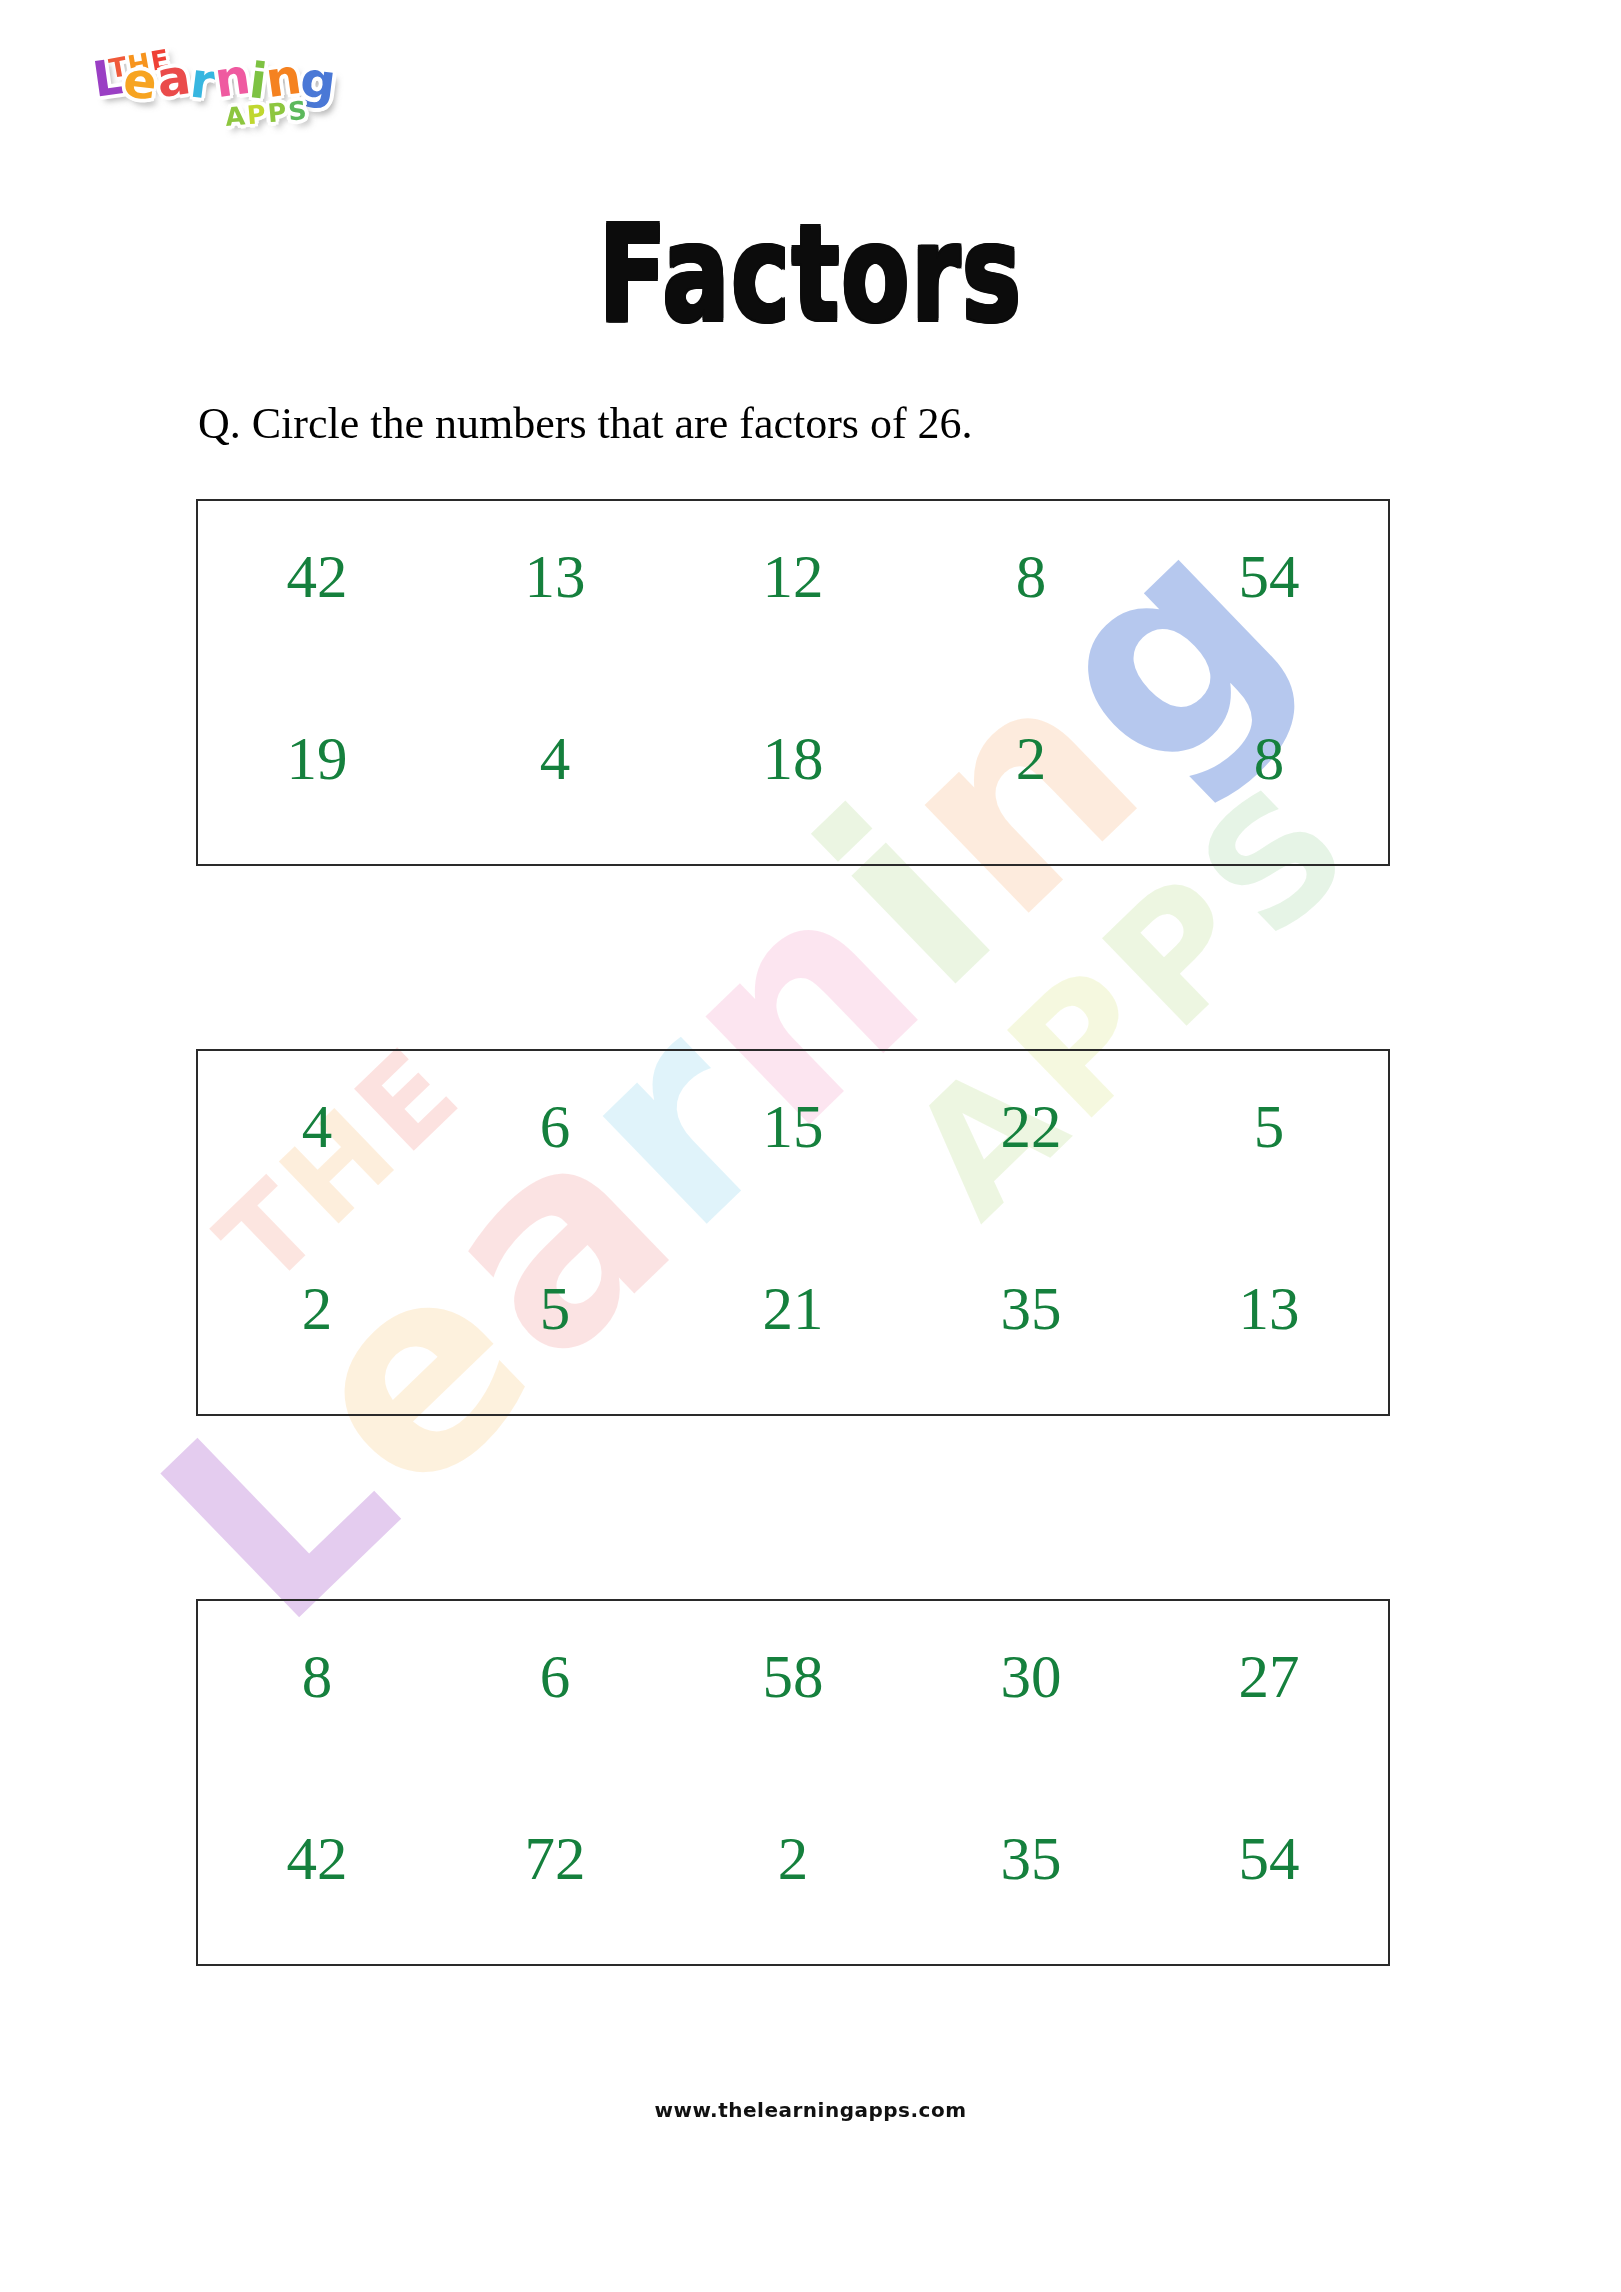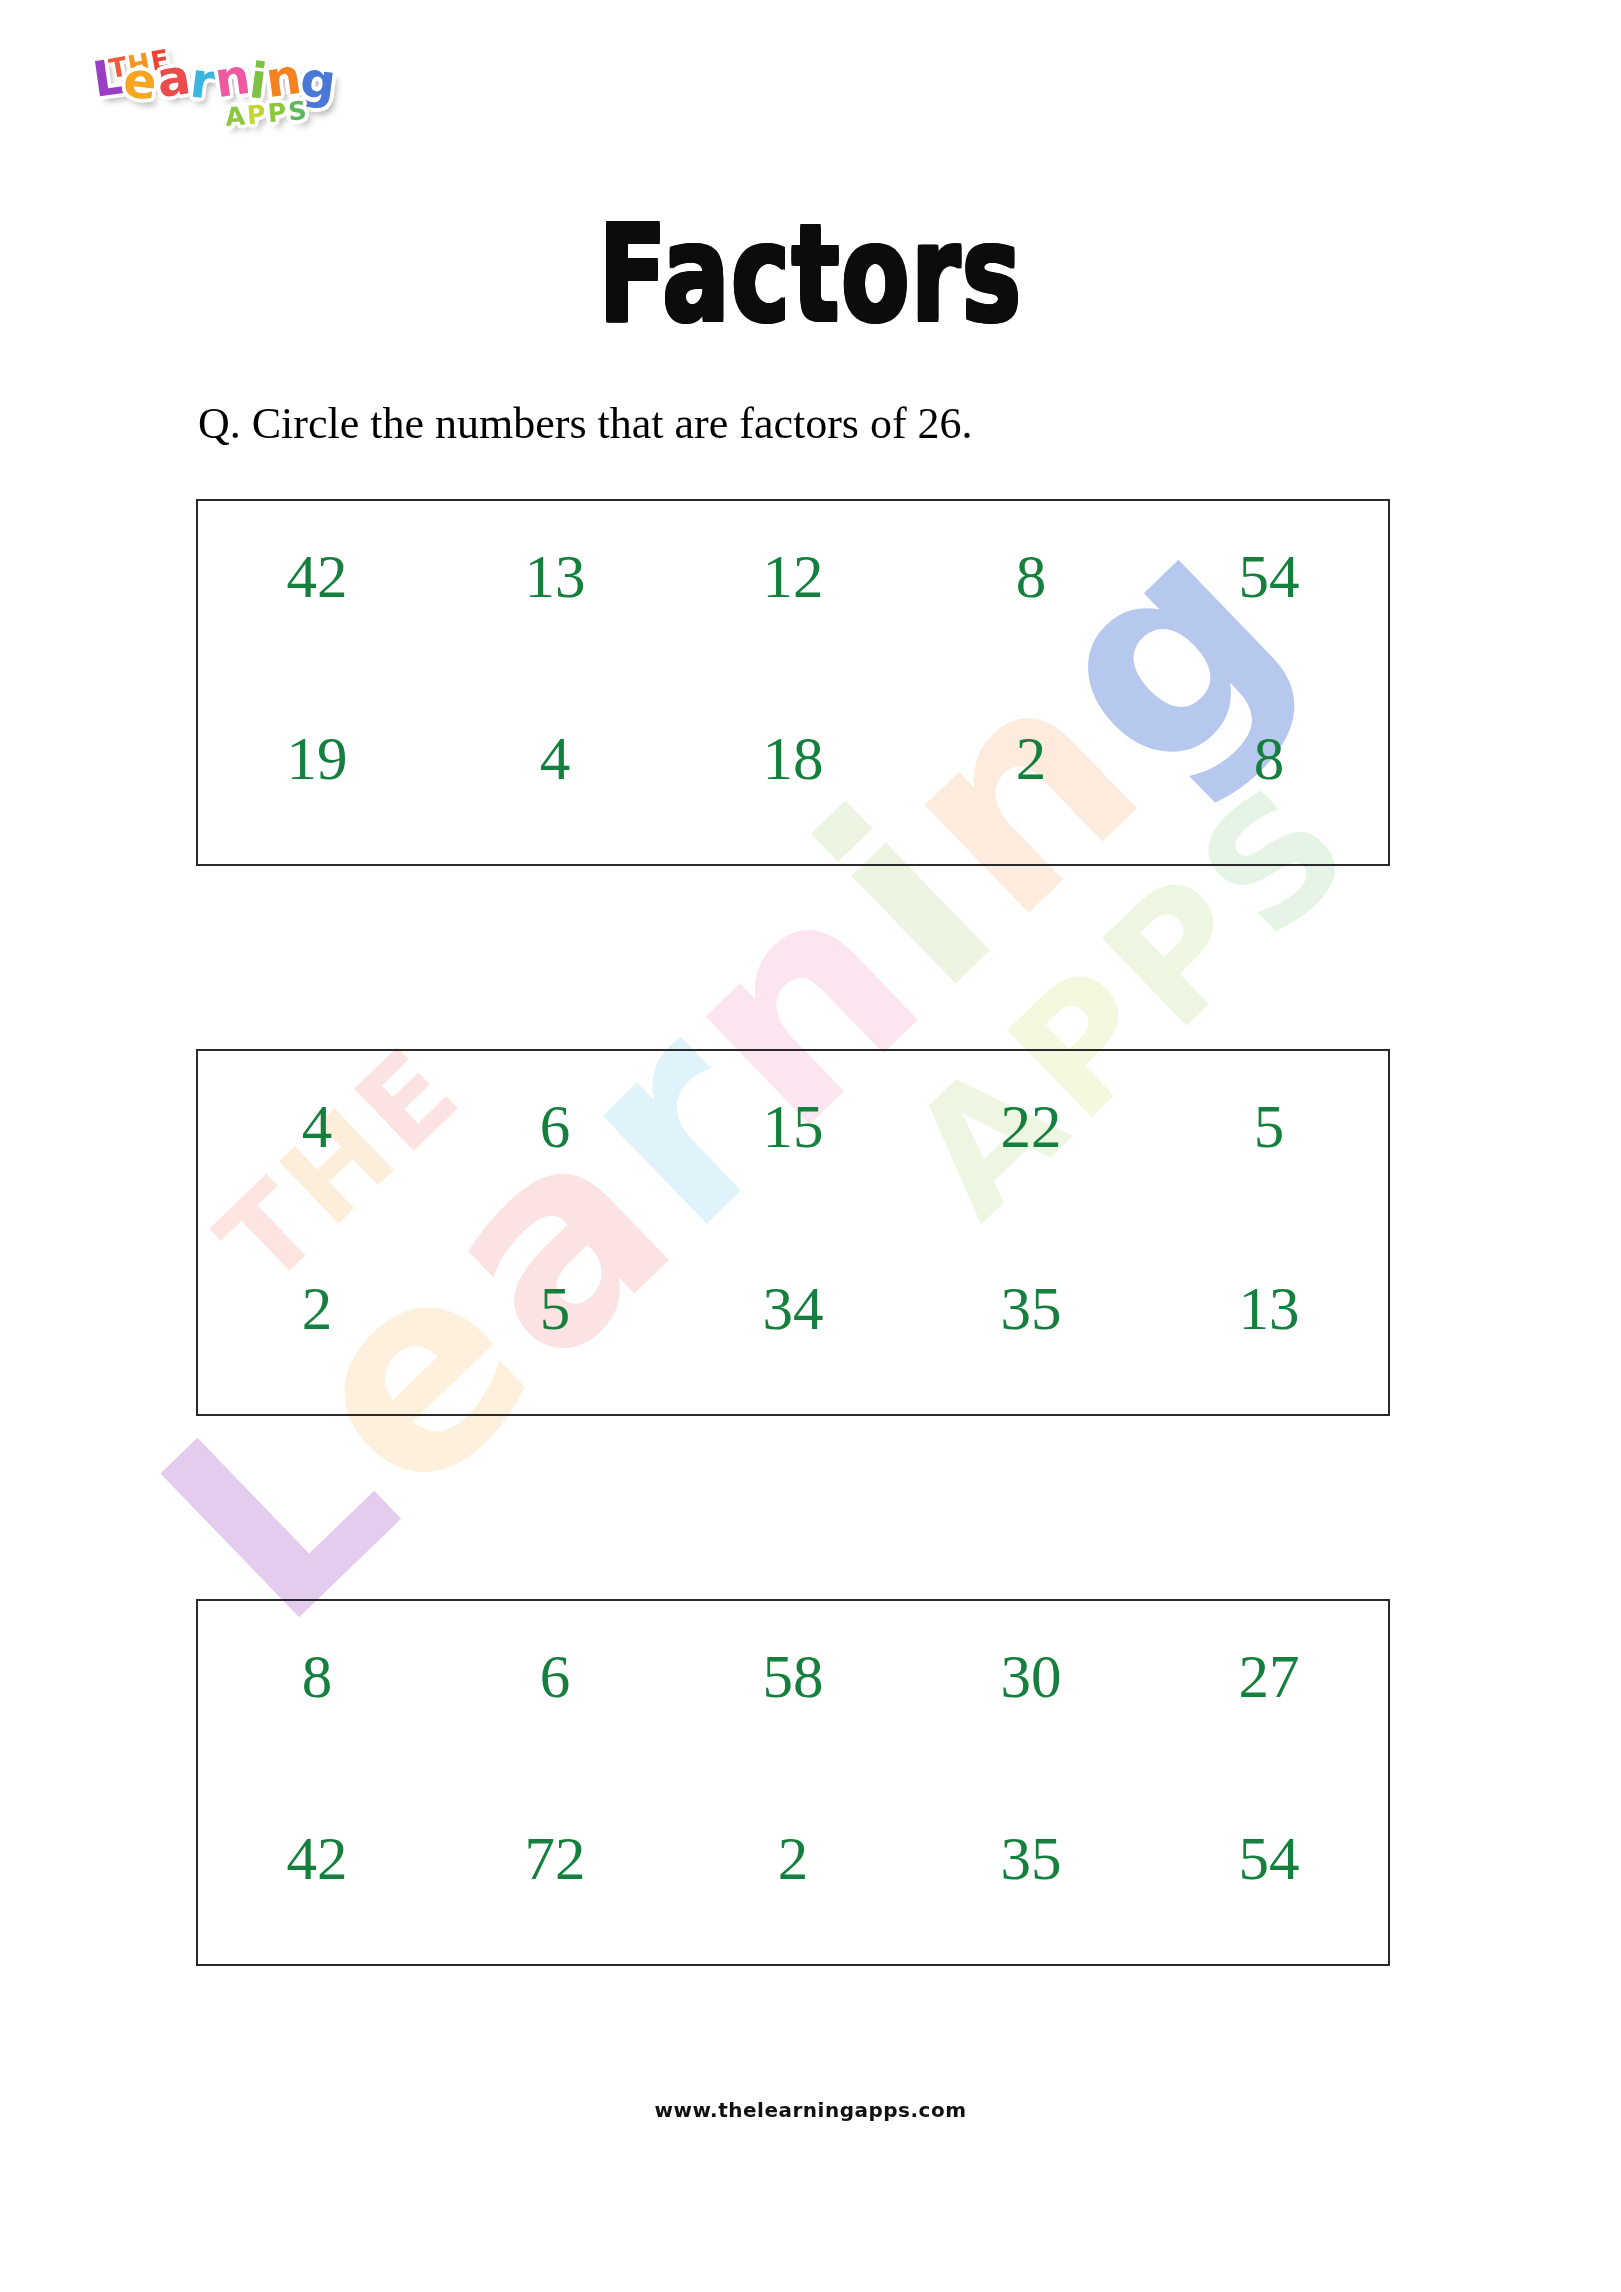--- a/index.html
+++ b/index.html
@@ -155,21 +155,21 @@
       <div class="numrow r1">
           <span class="num">4</span>
           <span class="num">6</span>
           <span class="num">15</span>
           <span class="num">22</span>
           <span class="num">5</span>
         </div>
       <div class="numrow r2">
           <span class="num">2</span>
           <span class="num">5</span>
-          <span class="num">34</span>
+          <span class="num">21</span>
           <span class="num">35</span>
           <span class="num">13</span>
         </div>
     </div>
   </section>
 
   <section class="qsection q3">
     <div class="numbox">
       <div class="numrow r1">
           <span class="num">8</span>

